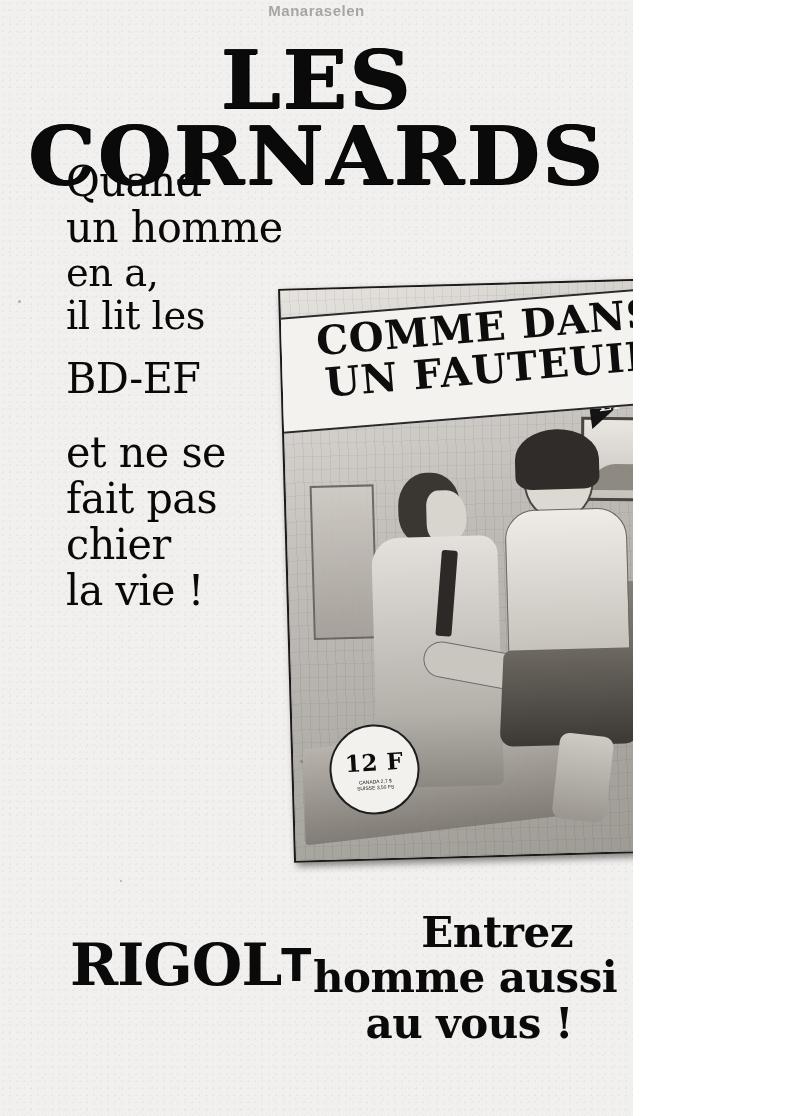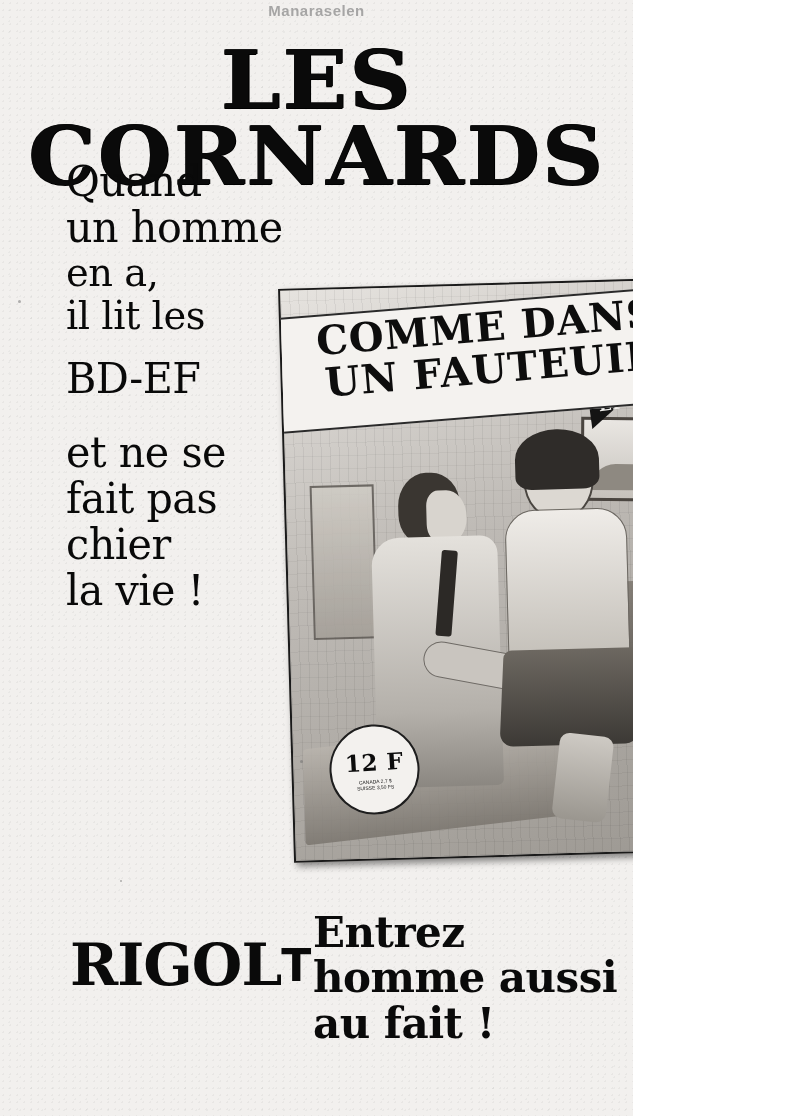--- a/index.html
+++ b/index.html
@@ -332,20 +332,21 @@
     transform: translateY(-4px);
     letter-spacing: -2px;
   }
 
   
   .cta {
     position: absolute;
     right: 60px;
     top: 910px;
     width: 260px;
+    text-align: right;
     font-family: "DejaVu Serif", serif;
     font-weight: bold;
     font-size: 42px;
     line-height: 1.08;
     color: #0a0a0a;
     letter-spacing: -0.5px;
   }
   .cta .ln { display: block; white-space: nowrap; }
 
   
@@ -426,21 +427,21 @@
 
   <div class="logo">
     <span class="row">
       <span>RIGOL</span><span class="mark">T</span>
     </span>
   </div>
 
   <div class="cta">
     <span class="ln">Entrez</span>
     <span class="ln">homme aussi</span>
-    <span class="ln">au fait !</span>
+    <span class="ln">au vous !</span>
   </div>
 
   <div class="speck" style="left:18px;top:300px;width:3px;height:3px;"></div>
   <div class="speck" style="left:760px;top:520px;width:3px;height:3px;"></div>
   <div class="speck" style="left:300px;top:760px;width:3px;height:3px;"></div>
   <div class="speck" style="left:120px;top:880px;width:2px;height:2px;"></div>
   <div class="speck" style="left:640px;top:230px;width:2px;height:2px;"></div>
 </div>
 
 </body></html>

